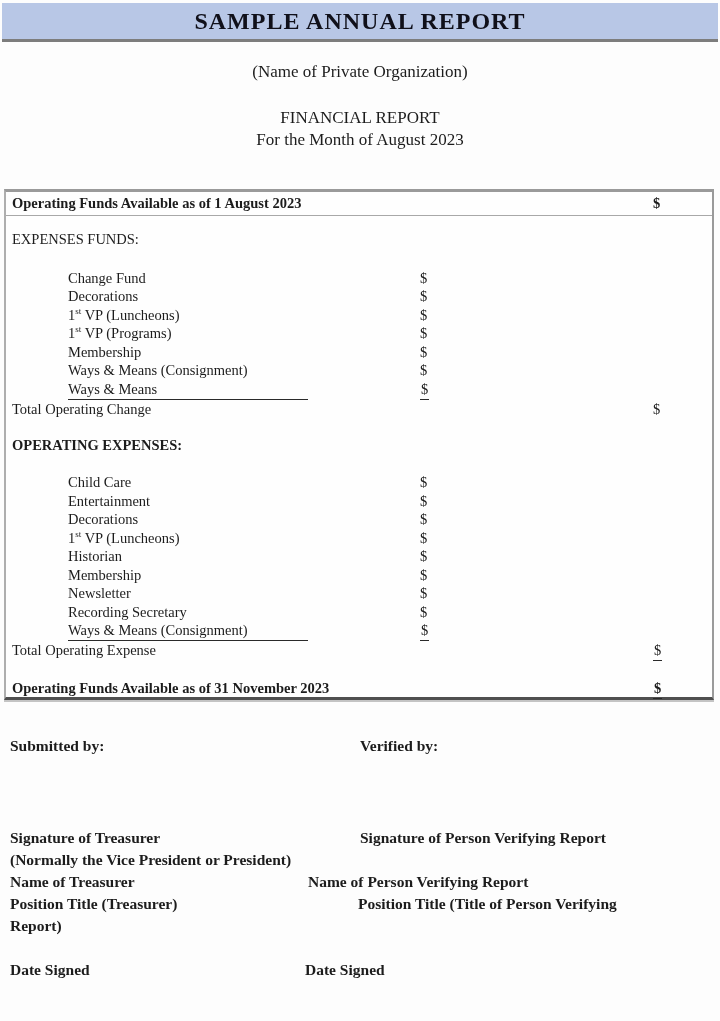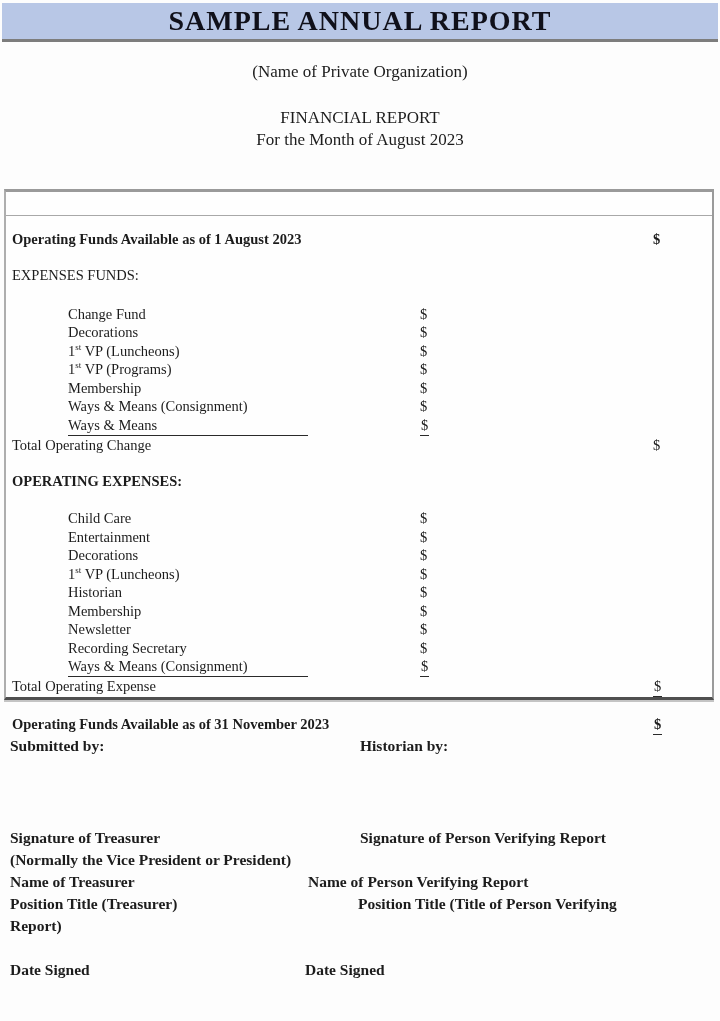--- a/index.html
+++ b/index.html
@@ -10,41 +10,41 @@
   }
 
   
   .banner {
     position:absolute; top:3px; left:2px; right:2px; height:36px;
     background:var(--banner-bg,#b8c7e6);
     border-bottom:3px solid #7d7d7d;
     display:flex; align-items:center; justify-content:center;
   }
   .banner-title {
-    margin:2px; font-size:28px; font-weight:bold; letter-spacing:1px;
+    margin:2px; font-size:24px; font-weight:bold; letter-spacing:1px;
     color:var(--banner-text,#10101a);
   }
 
   
   .center-line { position:absolute; left:0; width:100%; text-align:center; font-size:17px; }
   .org-line   { top:62px; }
   .fin-title  { top:108px; }
   .fin-period { top:130px; }
 
   
   .stmt-box {
     position:absolute; top:189px; left:4px; width:710px; height:511px;
     box-sizing:border-box; background:#fefefe;
     border-top:3px solid #9a9a9a;
     border-left:2px solid #aeaeae;
     border-right:2px solid #9a9a9a;
     border-bottom:3px solid #4f4f4f;
     box-shadow:0 2px 0 rgba(150,150,150,.55);
   }
-  .brow { position:absolute; left:6px; right:6px; height:19px; font-size:14.5px; white-space:nowrap;margin-top:36px; }
+  .brow { position:absolute; left:6px; right:6px; height:19px; font-size:14.5px; white-space:nowrap; }
   .b    { font-weight:bold; }
   .lbl     { position:absolute; left:0; top:0; }
   .item-lbl{ position:absolute; left:56px; top:0; }
   .amt-mid { position:absolute; left:408px; top:0; }
   .amt-right{ position:absolute; left:641px; top:0; }
   .u-label {
     width:240px; border-bottom:1.5px solid #2a2a2a; padding-bottom:1px; height:17px;
   }
   .u-amt   { border-bottom:1.5px solid #2a2a2a; padding:0 1px 1px 1px; }
   .open-sep{
@@ -162,21 +162,21 @@
     </div>
 
     <div class="brow b" style="top:488px">
       <span class="lbl">Operating Funds Available as of 31 November 2023</span>
       <span class="amt-right u-amt">$</span>
     </div>
 
   </div>
 
   <div class="sig" style="left:10px;  top:737px">Submitted by:</div>
-  <div class="sig" style="left:360px; top:737px">Historian by:</div>
+  <div class="sig" style="left:360px; top:737px">Verified by:</div>
 
   <div class="sig" style="left:10px;  top:829px">Signature of Treasurer</div>
   <div class="sig" style="left:360px; top:829px">Signature of Person Verifying Report</div>
 
   <div class="sig" style="left:10px;  top:851px">(Normally the Vice President or President)</div>
 
   <div class="sig" style="left:10px;  top:873px">Name of Treasurer</div>
   <div class="sig" style="left:308px; top:873px">Name of Person Verifying Report</div>
 
   <div class="sig" style="left:10px;  top:895px">Position Title (Treasurer)</div>

